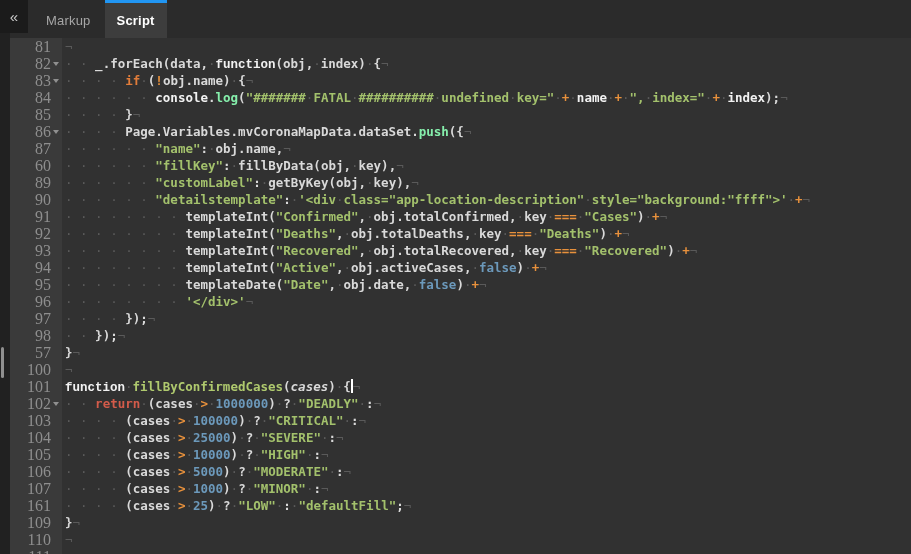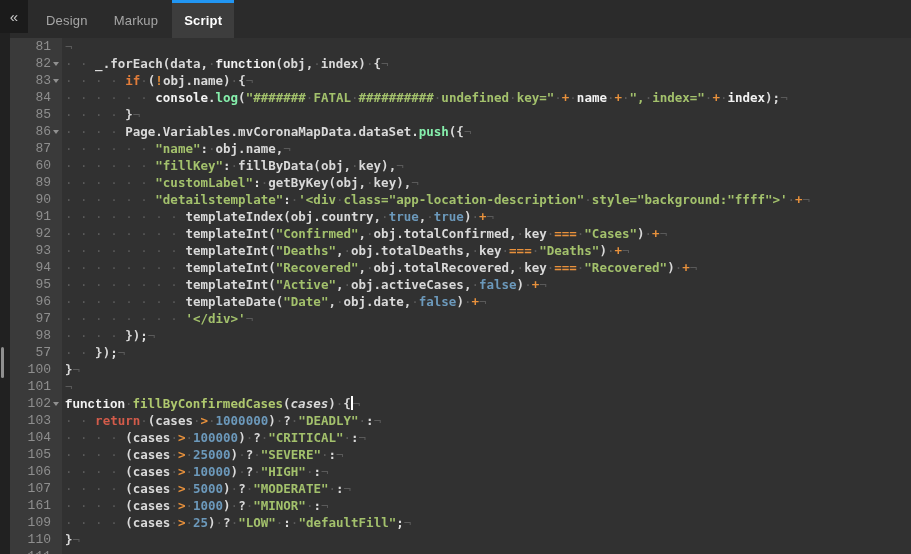--- a/index.html
+++ b/index.html
@@ -18,21 +18,21 @@
   .leftcol .thumb{position:absolute;left:1px;top:314px;width:3px;height:31px;
                   background:#8F8F8F;border-radius:2px;}
   .collapse{position:absolute;left:0;top:0;width:28px;height:33px;background:#1B1B1B;
             display:flex;align-items:center;justify-content:center;cursor:pointer;}
   .collapse span{color:#C9C9C9;font-size:15px;line-height:1;}
 
   
   .editor{position:absolute;left:10px;top:38px;right:0;bottom:0;display:flex;
           overflow:hidden;background:#313131;}
   .gutter{width:52px;background:#3A3A3A;flex:none;
-          font-family:Liberation Mono, monospace;font-size:13px;color:#8E8E8E;}
+          font-family:Liberation Serif, serif;font-size:16px;color:#8E8E8E;}
   .g-row{display:flex;align-items:center;height:17px;}
   .lnum{flex:1;text-align:right;}
   .fold{width:11px;flex:none;}
   .fold.has::after{content:'';display:block;margin:1px 0 0 2px;width:0;height:0;
         border-left:3.5px solid transparent;border-right:3.5px solid transparent;
         border-top:4.5px solid #909090;}
   .code{flex:1;padding-left:3px;overflow:hidden;
         font-family:"DejaVu Sans Mono",monospace;font-size:12.5px;font-weight:bold;
         color:#D9D9D9;}
   .c-row{height:17px;line-height:17px;white-space:pre;}
@@ -53,21 +53,20 @@
   .cursor{display:inline-block;width:2px;height:14px;background:#FFFFFF;
           vertical-align:-2px;}
 </style>
 </head>
 <body>
 
 <div class="app">
 
   <div class="topbar">
     <div class="tab-list">
-        <div class="tab">Design</div>
         <div class="tab">Markup</div>
         <div class="tab active">Script</div>
       </div>
   </div>
 
   <div class="leftcol">
     <div class="thumb"></div>
   </div>
 
   <div class="collapse">
@@ -206,21 +205,20 @@
           <div class="c-row"><span class="ws">¬</span></div>
           <div class="c-row"><span class="ws">· · </span><span class="tk-p">_.forEach(data,<span class="ws">·</span></span><span class="tk-kw2">function</span><span class="tk-p">(obj,<span class="ws">·</span>index)<span class="ws">·</span>{</span><span class="ws">¬</span></div>
           <div class="c-row"><span class="ws">· · · · </span><span class="tk-kw">if</span><span class="tk-p"><span class="ws">·</span>(</span><span class="tk-op">!</span><span class="tk-p">obj.name)<span class="ws">·</span>{</span><span class="ws">¬</span></div>
           <div class="c-row"><span class="ws">· · · · · · </span><span class="tk-bold">console</span><span class="tk-p">.</span><span class="tk-fn">log</span><span class="tk-p">(</span><span class="tk-str">"#######<span class="ws">·</span>FATAL<span class="ws">·</span>##########<span class="ws">·</span>undefined<span class="ws">·</span>key="</span><span class="tk-p"><span class="ws">·</span></span><span class="tk-op">+</span><span class="tk-p"><span class="ws">·</span></span><span class="tk-bold">name</span><span class="tk-p"><span class="ws">·</span></span><span class="tk-op">+</span><span class="tk-p"><span class="ws">·</span></span><span class="tk-str">",<span class="ws">·</span>index="</span><span class="tk-p"><span class="ws">·</span></span><span class="tk-op">+</span><span class="tk-p"><span class="ws">·</span></span><span class="tk-bold">index</span><span class="tk-p">);</span><span class="ws">¬</span></div>
           <div class="c-row"><span class="ws">· · · · </span><span class="tk-p">}</span><span class="ws">¬</span></div>
           <div class="c-row"><span class="ws">· · · · </span><span class="tk-p">Page.Variables.mvCoronaMapData.dataSet.</span><span class="tk-fn">push</span><span class="tk-p">({</span><span class="ws">¬</span></div>
           <div class="c-row"><span class="ws">· · · · · · </span><span class="tk-str">"name"</span><span class="tk-p">:<span class="ws">·</span>obj.name,</span><span class="ws">¬</span></div>
           <div class="c-row"><span class="ws">· · · · · · </span><span class="tk-str">"fillKey"</span><span class="tk-p">:<span class="ws">·</span>fillByData(obj,<span class="ws">·</span>key),</span><span class="ws">¬</span></div>
           <div class="c-row"><span class="ws">· · · · · · </span><span class="tk-str">"customLabel"</span><span class="tk-p">:<span class="ws">·</span>getByKey(obj,<span class="ws">·</span>key),</span><span class="ws">¬</span></div>
           <div class="c-row"><span class="ws">· · · · · · </span><span class="tk-str">"detailstemplate"</span><span class="tk-p">:<span class="ws">·</span></span><span class="tk-str">'&lt;div<span class="ws">·</span>class="app-location-description"<span class="ws">·</span>style="background:"ffff"&gt;'</span><span class="tk-p"><span class="ws">·</span></span><span class="tk-op">+</span><span class="ws">¬</span></div>
-          <div class="c-row"><span class="ws">· · · · · · · · </span><span class="tk-p">templateIndex(obj.country,<span class="ws">·</span></span><span class="tk-num">true</span><span class="tk-p">,<span class="ws">·</span></span><span class="tk-num">true</span><span class="tk-p">)<span class="ws">·</span></span><span class="tk-op">+</span><span class="ws">¬</span></div>
           <div class="c-row"><span class="ws">· · · · · · · · </span><span class="tk-p">templateInt(</span><span class="tk-str">"Confirmed"</span><span class="tk-p">,<span class="ws">·</span>obj.totalConfirmed,<span class="ws">·</span>key<span class="ws">·</span></span><span class="tk-op">===</span><span class="tk-p"><span class="ws">·</span></span><span class="tk-str">"Cases"</span><span class="tk-p">)<span class="ws">·</span></span><span class="tk-op">+</span><span class="ws">¬</span></div>
           <div class="c-row"><span class="ws">· · · · · · · · </span><span class="tk-p">templateInt(</span><span class="tk-str">"Deaths"</span><span class="tk-p">,<span class="ws">·</span>obj.totalDeaths,<span class="ws">·</span>key<span class="ws">·</span></span><span class="tk-op">===</span><span class="tk-p"><span class="ws">·</span></span><span class="tk-str">"Deaths"</span><span class="tk-p">)<span class="ws">·</span></span><span class="tk-op">+</span><span class="ws">¬</span></div>
           <div class="c-row"><span class="ws">· · · · · · · · </span><span class="tk-p">templateInt(</span><span class="tk-str">"Recovered"</span><span class="tk-p">,<span class="ws">·</span>obj.totalRecovered,<span class="ws">·</span>key<span class="ws">·</span></span><span class="tk-op">===</span><span class="tk-p"><span class="ws">·</span></span><span class="tk-str">"Recovered"</span><span class="tk-p">)<span class="ws">·</span></span><span class="tk-op">+</span><span class="ws">¬</span></div>
           <div class="c-row"><span class="ws">· · · · · · · · </span><span class="tk-p">templateInt(</span><span class="tk-str">"Active"</span><span class="tk-p">,<span class="ws">·</span>obj.activeCases,<span class="ws">·</span></span><span class="tk-num">false</span><span class="tk-p">)<span class="ws">·</span></span><span class="tk-op">+</span><span class="ws">¬</span></div>
           <div class="c-row"><span class="ws">· · · · · · · · </span><span class="tk-p">templateDate(</span><span class="tk-str">"Date"</span><span class="tk-p">,<span class="ws">·</span>obj.date,<span class="ws">·</span></span><span class="tk-num">false</span><span class="tk-p">)<span class="ws">·</span></span><span class="tk-op">+</span><span class="ws">¬</span></div>
           <div class="c-row"><span class="ws">· · · · · · · · </span><span class="tk-str">'&lt;/div&gt;'</span><span class="ws">¬</span></div>
           <div class="c-row"><span class="ws">· · · · </span><span class="tk-p">});</span><span class="ws">¬</span></div>
           <div class="c-row"><span class="ws">· · </span><span class="tk-p">});</span><span class="ws">¬</span></div>
           <div class="c-row"><span class="tk-p">}</span><span class="ws">¬</span></div>
           <div class="c-row"><span class="ws">¬</span></div>

